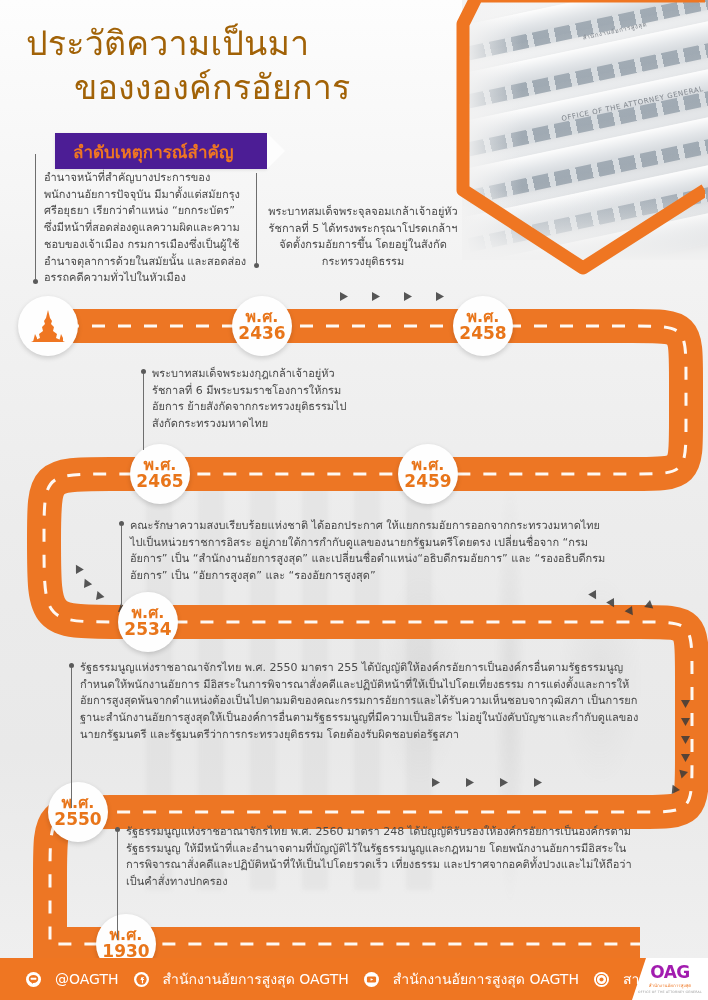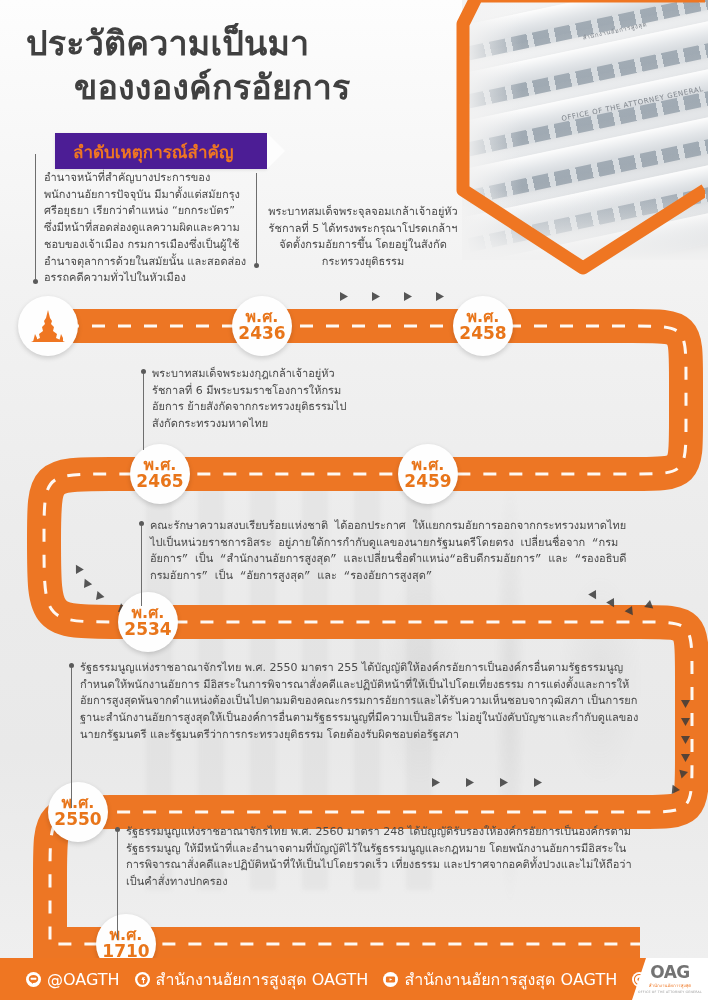--- a/index.html
+++ b/index.html
@@ -66,21 +66,21 @@
     position:absolute;left:462px;top:190px;width:246px;height:70px;
     background:linear-gradient(180deg,rgba(242,242,242,0) 0%,#f1f1f1 100%);
   }
 
   
   .chev{position:absolute;left:455px;top:-10px;width:250px;height:290px;}
 
   
   .title{
     position:absolute;left:26px;top:22px;width:420px;
-    color:#404040;font-weight:bold;font-size:34px;line-height:1.28;
+    color:#a16207;font-weight:normal;font-size:34px;line-height:1.28;
     letter-spacing:.2px;
     text-shadow:0 1px 0 rgba(255,255,255,.6);
   }
   .title .l2{display:block;padding-left:48px;}
 
   
   .ribbon{
     position:absolute;left:55px;top:133px;height:36px;width:212px;
     background:#4c1d95;
     display:flex;align-items:center;
@@ -125,28 +125,28 @@
   }
   .tb.up .stem{top:auto;bottom:8px;}
   .tb.up .bullet{top:auto;bottom:3px;}
 
   
   .footer{
     position:absolute;left:0;bottom:0;width:708px;height:42px;
     background:#ef7622;display:flex;align-items:center;
   }
   .fitems{display:flex;align-items:center;gap:15px;padding-left:26px;}
-  .fitem{display:flex;align-items:center;gap:6px;color:#fff;font-size:16px;white-space:nowrap;}
+  .fitem{display:flex;align-items:center;gap:14px;color:#fff;font-size:14px;white-space:nowrap;}
   .fico{width:15px;height:15px;border-radius:50%;background:#fff;display:flex;align-items:center;justify-content:center;flex:0 0 auto;}
   .logo{
     position:absolute;right:0;bottom:0;width:76px;height:42px;background:#fff;
     display:flex;flex-direction:column;align-items:center;justify-content:center;
     clip-path:polygon(14px 0,100% 0,100% 100%,0 100%);
   }
-  .logo .oag{color:#737373;font-weight:bold;font-size:17px;letter-spacing:-.5px;line-height:1;}
+  .logo .oag{color:#a21caf;font-weight:bold;font-size:17px;letter-spacing:-.5px;line-height:1;}
   .logo .sub1{color:#ef7622;font-size:4.5px;margin-top:1px;}
   .logo .sub2{color:#9a9a9a;font-size:3.2px;margin-top:.5px;letter-spacing:.2px;}
 </style>
 </head>
 <body>
 
 <div id="stage">
 
   <div class="bg-wash"></div>
   <div class="bg-pillars"></div>
@@ -316,21 +316,21 @@
     <span class="yn">2534</span>
   </div>
 
   <div class="year" style="left:48px;top:782px;">
     <span class="ys">พ.ศ.</span>
     <span class="yn">2550</span>
   </div>
 
   <div class="year" style="left:96px;top:914px;">
     <span class="ys">พ.ศ.</span>
-    <span class="yn">1710</span>
+    <span class="yn">1930</span>
   </div>
 
   <div class="tb up" style="left:44px;top:170px;width:205px;">
     <span class="bullet"></span>
     <span class="stem" style="height:125px;"></span>
     <span>อำนาจหน้าที่สำคัญบางประการของพนักงานอัยการปัจจุบัน มีมาตั้งแต่สมัยกรุงศรีอยุธยา เรียกว่าตำแหน่ง “ยกกระบัตร” ซึ่งมีหน้าที่สอดส่องดูแลความผิดและความชอบของเจ้าเมือง กรมการเมืองซึ่งเป็นผู้ใช้อำนาจตุลาการด้วยในสมัยนั้น และสอดส่องอรรถคดีความทั่วไปในหัวเมือง</span>
   </div>
 
   <div class="tb up" style="left:265px;top:204px;width:196px;text-align:center;">
     <span class="bullet"></span>
@@ -339,21 +339,21 @@
   </div>
 
 
   <div class="tb" style="left:152px;top:366px;width:205px;">
     <span class="bullet"></span>
     <span class="stem" style="height:76px;"></span>
     <span>พระบาทสมเด็จพระมงกุฎเกล้าเจ้าอยู่หัว รัชกาลที่ 6 มีพระบรมราชโองการให้กรมอัยการ ย้ายสังกัดจากกระทรวงยุติธรรมไปสังกัดกระทรวงมหาดไทย</span>
   </div>
 
 
-  <div class="tb" style="left:150px;top:518px;width:483px;font-family:Liberation Mono, monospace;">
+  <div class="tb" style="left:130px;top:518px;width:483px;">
     <span class="bullet"></span>
     <span class="stem" style="height:80px;"></span>
     <span>คณะรักษาความสงบเรียบร้อยแห่งชาติ ได้ออกประกาศ ให้แยกกรมอัยการออกจากกระทรวงมหาดไทย ไปเป็นหน่วยราชการอิสระ อยู่ภายใต้การกำกับดูแลของนายกรัฐมนตรีโดยตรง เปลี่ยนชื่อจาก “กรมอัยการ” เป็น “สำนักงานอัยการสูงสุด” และเปลี่ยนชื่อตำแหน่ง“อธิบดีกรมอัยการ” และ “รองอธิบดีกรมอัยการ” เป็น “อัยการสูงสุด” และ “รองอัยการสูงสุด”</span>
   </div>
 
   <div class="tb" style="left:80px;top:660px;width:570px;">
     <span class="bullet"></span>
     <span class="stem" style="height:140px;"></span>
     <span>รัฐธรรมนูญแห่งราชอาณาจักรไทย พ.ศ. 2550 มาตรา 255 ได้บัญญัติให้องค์กรอัยการเป็นองค์กรอื่นตามรัฐธรรมนูญ กำหนดให้พนักงานอัยการ มีอิสระในการพิจารณาสั่งคดีและปฏิบัติหน้าที่ให้เป็นไปโดยเที่ยงธรรม การแต่งตั้งและการให้อัยการสูงสุดพ้นจากตำแหน่งต้องเป็นไปตามมติของคณะกรรมการอัยการและได้รับความเห็นชอบจากวุฒิสภา เป็นการยกฐานะสำนักงานอัยการสูงสุดให้เป็นองค์การอื่นตามรัฐธรรมนูญที่มีความเป็นอิสระ ไม่อยู่ในบังคับบัญชาและกำกับดูแลของนายกรัฐมนตรี และรัฐมนตรีว่าการกระทรวงยุติธรรม โดยต้องรับผิดชอบต่อรัฐสภา</span>
   </div>

